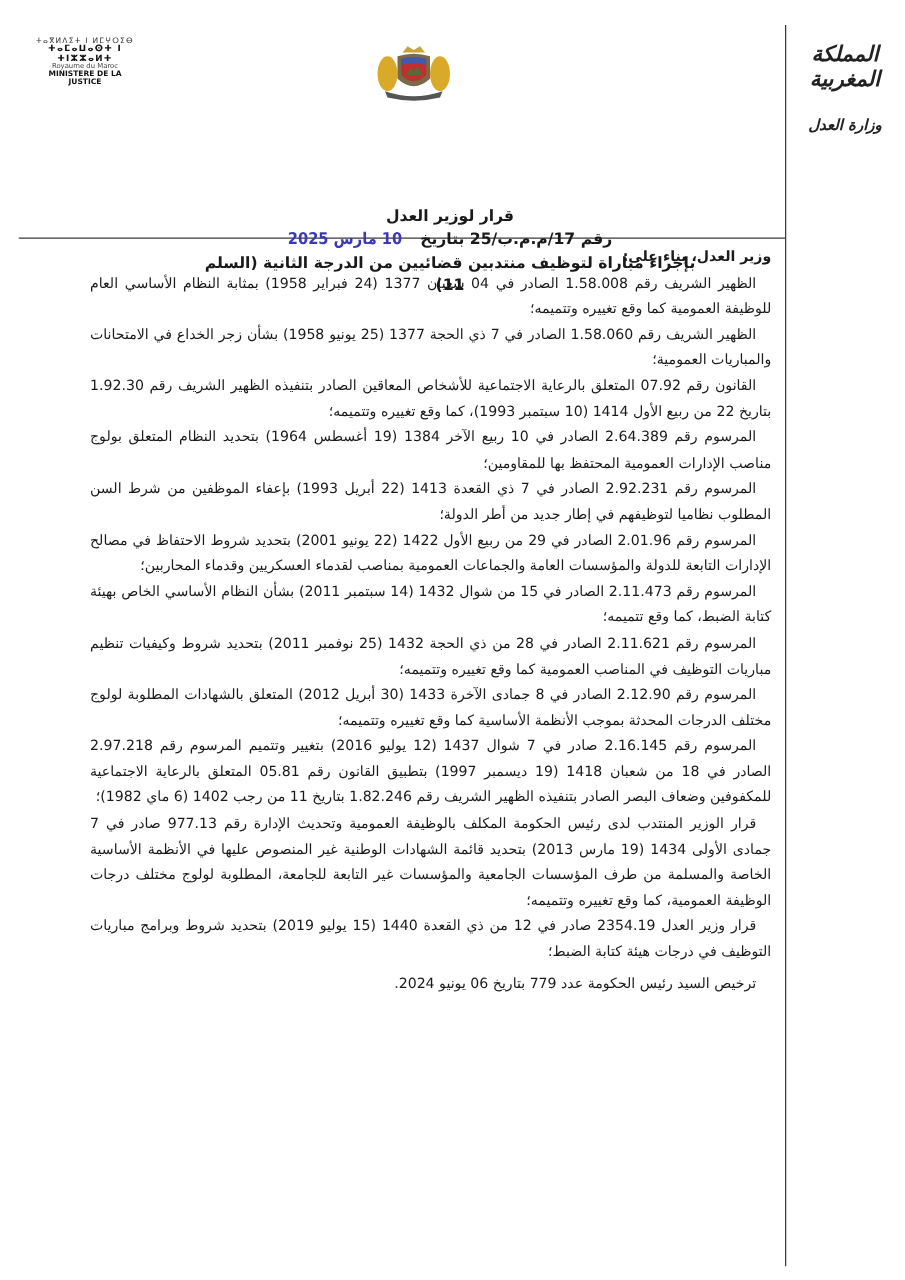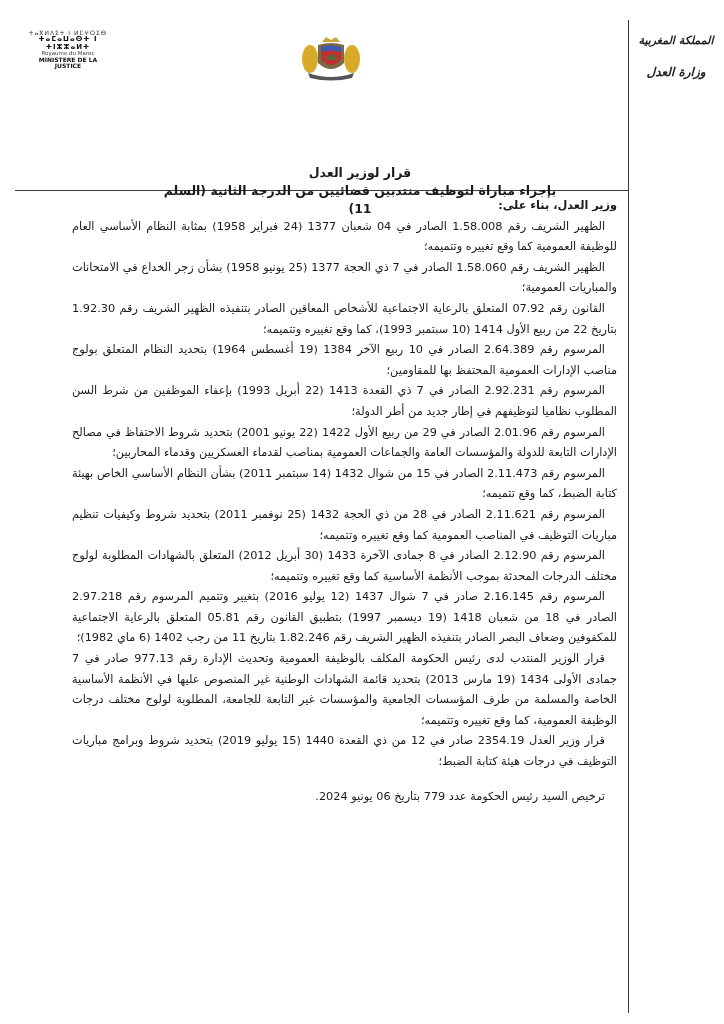--- a/index.html
+++ b/index.html
@@ -15,35 +15,35 @@
     .min-logo .tif1 { font-size: 6px; letter-spacing: 1px; color: #333; }
     .min-logo .tif2 { font-size: 7px; font-weight: bold; letter-spacing: 1px; color: #111; }
     .min-logo .roy { font-size: 5.5px; color: #444; }
     .min-logo .mj { font-size: 6px; font-weight: bold; color: #111; }
 
     
     .coat { position: absolute; left: 296px; top: 33px; width: 70px; height: 50px; }
 
     
     .kingdom { position: absolute; left: 636px; top: 34px; width: 80px; text-align: center; direction: rtl; font-family: "DejaVu Serif", serif; }
-    .kingdom .k1 { font-size: 11px; font-weight: bold; font-style: italic; color: #222; line-height: 1.2; }
+    .kingdom .k1 { font-size: 17px; font-weight: bold; font-style: italic; color: #222; line-height: 1.2; }
     .kingdom .k2 { font-size: 12px; font-weight: bold; font-style: italic; color: #222; line-height: 1.3; margin-top: 18px; }
 
     
     .titles { position: absolute; left: 160px; top: 118px; width: 400px; text-align: center; direction: rtl; }
     .titles .t1 { font-size: 12.5px; font-weight: bold; line-height: 18px; margin-top: 46px; }
     .titles .t2 { font-size: 12.5px; font-weight: bold; line-height: 18px; }
     .titles .t2 .stamp { color: #3a3ab8; font-family: "DejaVu Sans Condensed","DejaVu Sans", sans-serif; font-weight: bold; font-size: 13px; margin-right: 10px; }
     .titles .t3 { font-size: 12.5px; font-weight: bold; line-height: 18px; }
 
     
     .body-text { position: absolute; left: 72px; top: 196px; width: 545px; direction: rtl; text-align: justify; font-size: 11.3px; line-height: 20.6px; }
     .body-text .intro { font-weight: bold; }
     .body-text p { margin: 0; text-indent: 12px; text-align-last: right; }
-    .body-text p.last { margin-top: 14px; }
+    .body-text p.last { margin-top: 4px; }
   </style>
 </head>
 <body>
 
 <div class="v-rule"></div>
 <div class="h-rule"></div>
 
 <div class="min-logo">
   <div class="tif1">ⵜⴰⴳⵍⴷⵉⵜ ⵏ ⵍⵎⵖⵔⵉⴱ</div>
   <div class="tif2">ⵜⴰⵎⴰⵡⴰⵙⵜ ⵏ ⵜⵏⵣⵣⴰⵍⵜ</div>
@@ -67,20 +67,24 @@
   <path d="M12 40 Q35 48 58 40 L56 45 Q35 50 14 45 Z" fill="#555"></path>
 </svg>
 
 <div class="kingdom">
   <div class="k1">المملكة المغربية</div>
   <div class="k2">وزارة العدل</div>
 </div>
 
 <div class="titles">
   <div class="t1">قرار لوزير العدل</div>
+  <div class="t2">
+    <span>رقم  17/م.م.ب/25 بتاريخ</span>
+    <span class="stamp">10 مارس 2025</span>
+  </div>
   <div class="t3">بإجراء مباراة لتوظيف منتدبين قضائيين من الدرجة الثانية (السلم 11)</div>
 </div>
 
 <div class="body-text">
   <div class="intro">وزير العدل، بناء على:</div>
   <p>الظهير الشريف رقم 1.58.008 الصادر في 04 شعبان 1377 (24 فبراير 1958) بمثابة النظام الأساسي العام للوظيفة العمومية كما وقع تغييره وتتميمه؛</p>
   <p>الظهير الشريف رقم 1.58.060 الصادر في 7 ذي الحجة 1377 (25 يونيو 1958) بشأن زجر الخداع في الامتحانات والمباريات العمومية؛</p>
   <p>القانون رقم 07.92 المتعلق بالرعاية الاجتماعية للأشخاص المعاقين الصادر بتنفيذه الظهير الشريف رقم 1.92.30 بتاريخ 22 من ربيع الأول 1414 (10 سبتمبر 1993)، كما وقع تغييره وتتميمه؛</p>
   <p>المرسوم رقم 2.64.389 الصادر في 10 ربيع الآخر 1384 (19 أغسطس 1964) بتحديد النظام المتعلق بولوج مناصب الإدارات العمومية المحتفظ بها للمقاومين؛</p>
   <p>المرسوم رقم 2.92.231 الصادر في 7 ذي القعدة 1413 (22 أبريل 1993) بإعفاء الموظفين من شرط السن المطلوب نظاميا لتوظيفهم في إطار جديد من أطر الدولة؛</p>

